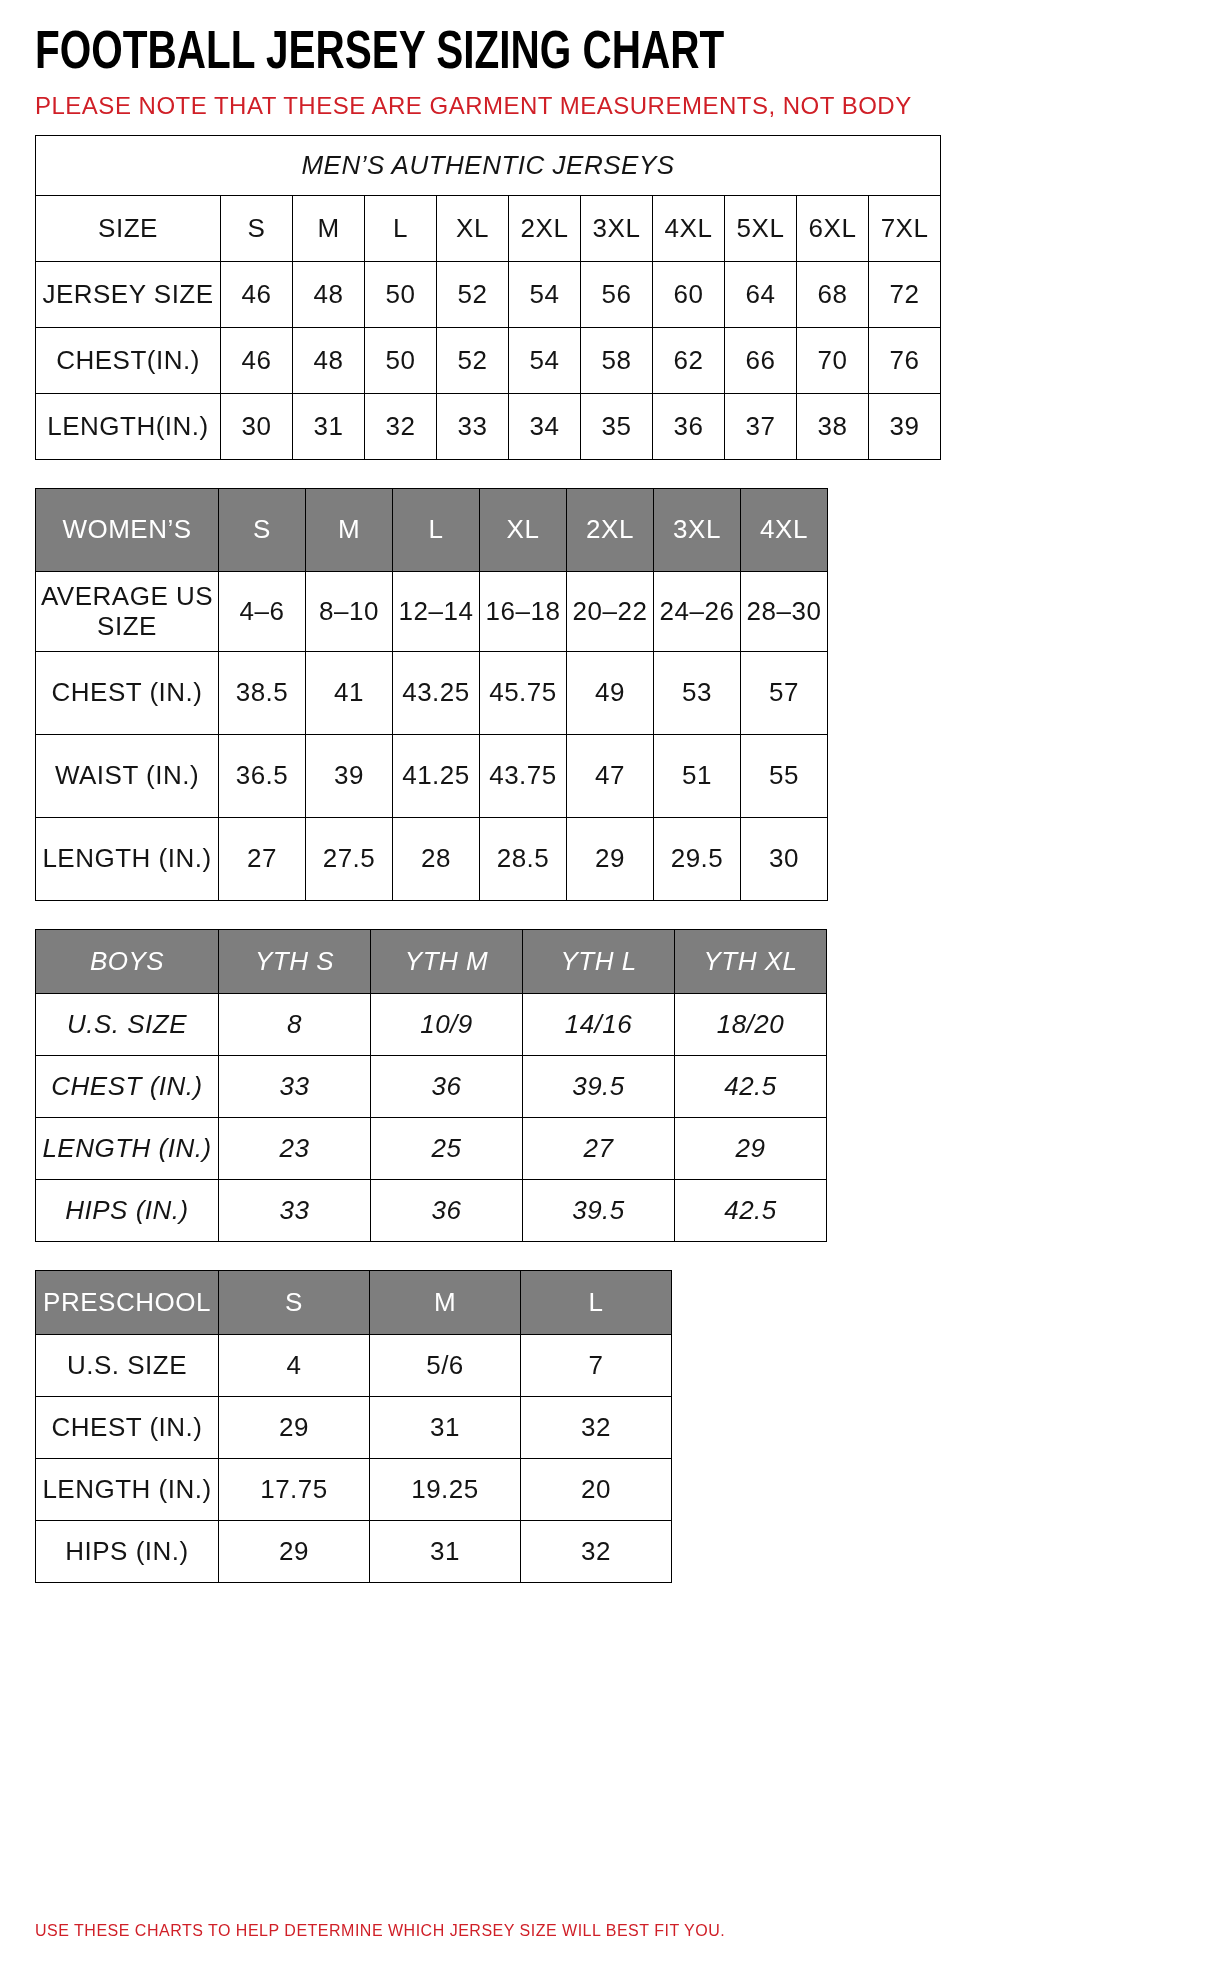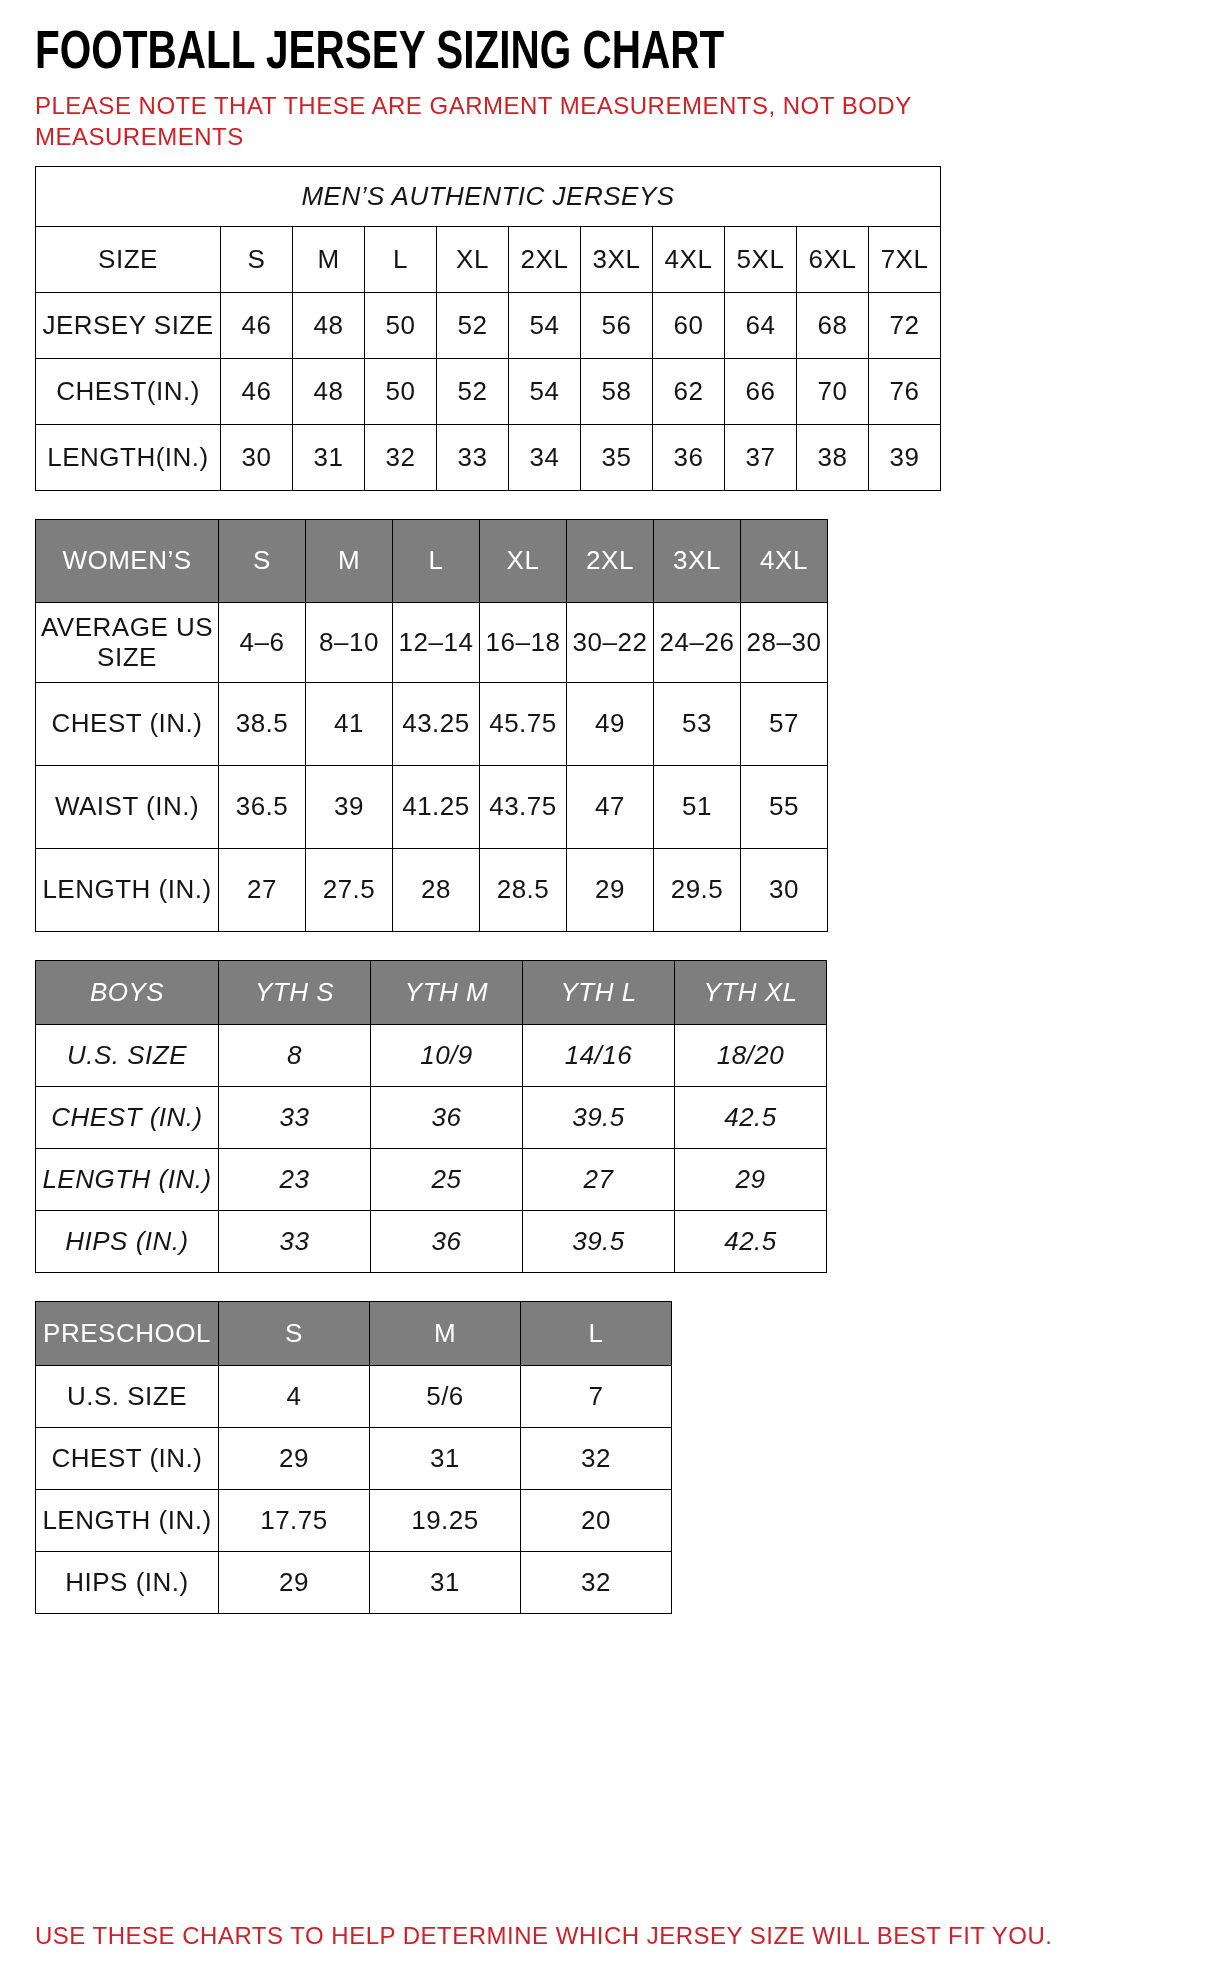--- a/index.html
+++ b/index.html
@@ -87,35 +87,34 @@
   .pre col.lbl { width: 183px; }
   .pre col.c   { width: 151px; }
   .pre tr { height: 62px; }
   .pre tr.gray { height: 64px; }
 
   .footer {
     position: absolute;
     left: 35px;
     top: 1922px;
     color: var(--accent-red, #d01f27);
-    font-size: 24px;
+    font-size: 16px;
     letter-spacing: 0.5px;
     white-space: nowrap;
   }
 </style>
 </head>
 <body>
 
 <div class="content">
 
   <h1 class="page-title">FOOTBALL JERSEY SIZING CHART</h1>
 
   <div class="note">
     <div>PLEASE NOTE THAT THESE ARE GARMENT MEASUREMENTS, NOT BODY</div>
-    <div>MEASUREMENTS</div>
   </div>
 
   <table class="sizing-table mens">
     <colgroup>
         <col class="lbl">
         <col class="c">
         <col class="c">
         <col class="c">
         <col class="c">
         <col class="c">
@@ -205,21 +204,21 @@
       <td>2XL</td>
       <td>3XL</td>
       <td>4XL</td>
     </tr>
     <tr class="tall">
       <td>AVERAGE US SIZE</td>
       <td>4–6</td>
       <td>8–10</td>
       <td>12–14</td>
       <td>16–18</td>
-      <td>30–22</td>
+      <td>20–22</td>
       <td>24–26</td>
       <td>28–30</td>
     </tr>
     <tr>
       <td>CHEST (IN.)</td>
       <td>38.5</td>
       <td>41</td>
       <td>43.25</td>
       <td>45.75</td>
       <td>49</td>

